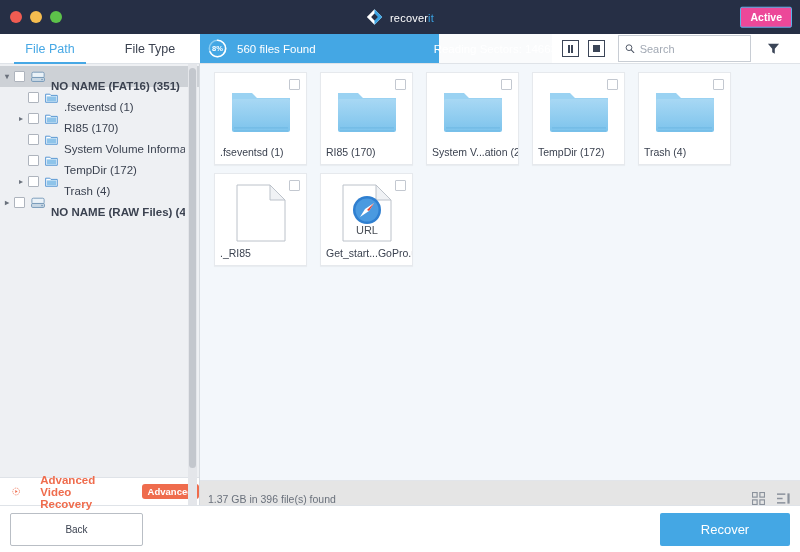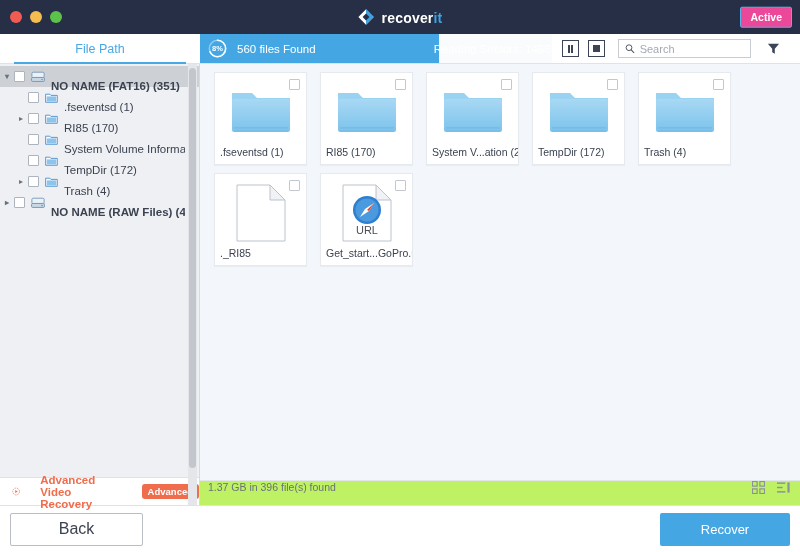--- a/index.html
+++ b/index.html
@@ -29,21 +29,21 @@
   .dot.yellow { background: #f5bd4f; }
   .dot.green { background: #5dc24a; }
 
   .brand {
     position: absolute; left: 50%; top: 50%;
     transform: translate(-50%,-50%);
     display: flex; align-items: center; gap: 7px;
   }
   .brand-mark { width: 17px; height: 17px; display:block; }
   .brand-name {
-    color: #ffffff; font-size: 14px; font-weight: bold;
+    color: #ffffff; font-size: 11px; font-weight: normal;
     letter-spacing: .2px;
   }
   .brand-name .accent { color: #3aa3e3; }
 
   .active-badge {
     position: absolute; right: 8px; top: 50%;
     transform: translateY(-50%);
     background: #ec4899; color: #fff;
     font-size: 10.5px; font-weight: bold;
     padding: 3px 9px; border-radius: 2px;
@@ -100,21 +100,21 @@
   }
   .tb-btn {
     width: 17px; height: 17px; border: 1px solid #3b4557;
     display: flex; align-items: center; justify-content: center;
     cursor: pointer; background: #fff;
   }
   .pause-glyph { display: flex; gap: 1.5px; }
   .pause-glyph i { width: 2px; height: 8px; background: #3b4557; display: block; }
   .stop-glyph { width: 7px; height: 7px; background: #3b4557; display: block; }
   .search-wrap {
-    flex: 0 0 133px; height: 19px; border: 1px solid #c8cdd4;
+    flex: 0 0 133px; height: 27px; border: 1px solid #c8cdd4;
     display: flex; align-items: center; gap: 5px; padding: 0 6px;
     background: #fff; margin-left: 4px;
   }
   .search-input {
     border: 0; outline: 0; font-size: 11px; color: #3b4250;
     width: 100%; background: transparent;
     font-family: "Liberation Sans", sans-serif;
   }
   .search-input::placeholder { color: #a2a9b4; }
   .funnel { margin-left: 7px; cursor: pointer; display:block; }
@@ -185,38 +185,38 @@
     width: 11px; height: 11px; background: #fff;
     border: 1px solid #c3c8d0; border-radius: 1px;
   }
   .thumb { flex: 1; display: flex; align-items: center; justify-content: center; padding-top: 4px; }
   .card-label {
     font-size: 10.5px; color: #3b4250; padding: 0 5px 6px 5px;
     white-space: nowrap; overflow: hidden;
   }
 
   .statusbar {
-    height: 25px; flex: 0 0 25px; background: #bef264;
-    border-top: 1px solid #e2e5ea; display: flex; align-items: flex-start;
+    height: 25px; flex: 0 0 25px; background: #e5e5e5;
+    border-top: 1px solid #e2e5ea; display: flex; align-items: flex-end;
     padding: 0 10px 0 8px;
   }
   .status-text { font-size: 10.5px; color: #6a717c; }
   .view-toggles { margin-left: auto; display: flex; gap: 12px; align-items: center; }
   .view-btn { cursor: pointer; display: block; }
 
   
   .footer {
     height: 47px; flex: 0 0 47px; background: #ffffff;
     border-top: 1px solid #dfe3e8;
     display: flex; align-items: center; padding: 0 10px;
   }
   .btn-back {
     width: 133px; height: 33px; background: #fff;
     border: 1px solid #b9bec5; border-radius: 2px;
-    font-size: 16px; color: #3b4250; cursor: pointer;
+    font-size: 10px; color: #3b4250; cursor: pointer;
     font-family: "Liberation Sans", sans-serif;
   }
   .btn-recover {
     margin-left: auto; width: 130px; height: 33px;
     background: #44a7e4; border: 0; border-radius: 2px;
     color: #fff; font-size: 13px; cursor: pointer;
     font-family: "Liberation Sans", sans-serif;
   }
 </style>
 </head>
@@ -237,20 +237,21 @@
         <polygon points="10,6 14,10 10,14 6,10" fill="#262f45"></polygon>
       </svg>
       <span class="brand-name"><span>recover</span><span class="accent">it</span></span>
     </div>
     <div class="active-badge">Active</div>
   </div>
 
   <div class="toolbar">
     <div class="tabs">
       <div class="tab active">File Path</div>
+      <div class="tab">File Type</div>
     </div>
 
     <div class="scanbar">
       <div class="scan-fill" id="scanFill" style="width: 68%;"></div>
       <div class="scan-inner">
         <div class="ring">
           <svg viewBox="0 0 20 20" width="19" height="19">
             <circle cx="10" cy="10" r="8.6" fill="none" stroke="#8fcdf0" stroke-width="1.6"></circle>
             <circle cx="10" cy="10" r="8.6" fill="none" stroke="#ffffff" stroke-width="1.6" stroke-dasharray="36.7 17.3" stroke-linecap="round" transform="rotate(-90 10 10)"></circle>
           </svg>

